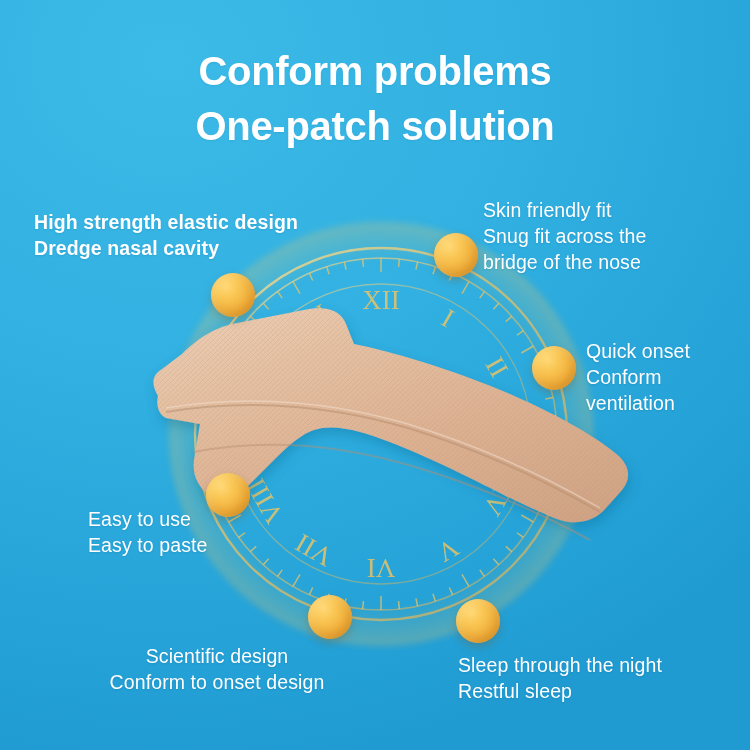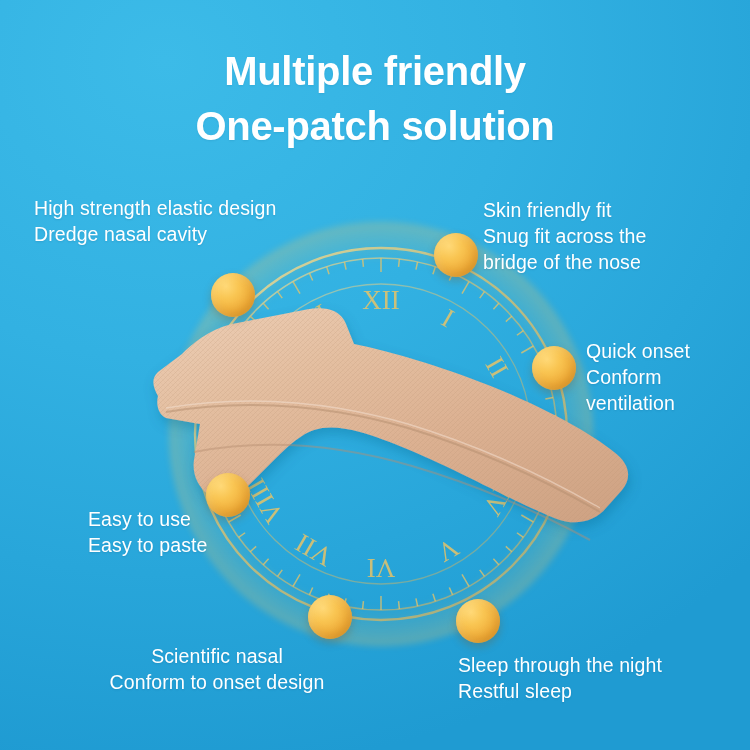--- a/index.html
+++ b/index.html
@@ -274,25 +274,25 @@
   </div>
 
   <div class="dot" style="left:211px; top:273px;"></div>
   <div class="dot" style="left:434px; top:233px;"></div>
   <div class="dot" style="left:532px; top:346px;"></div>
   <div class="dot" style="left:206px; top:473px;"></div>
   <div class="dot" style="left:308px; top:595px;"></div>
   <div class="dot" style="left:456px; top:599px;"></div>
 
   <div class="headline">
-    <span class="l1">Multiple friendly</span>
+    <span class="l1">Conform problems</span>
     <span class="l2">One-patch solution</span>
   </div>
 
-  <div class="label" style="left:34px; top:196px;">
+  <div class="label" style="left:34px; top:210px;font-weight:bold;">
     <span class="ln">High strength elastic design</span>
     <span class="ln">Dredge nasal cavity</span>
   </div>
 
   <div class="label" style="left:483px; top:198px;">
     <span class="ln">Skin friendly fit</span>
     <span class="ln">Snug fit across the</span>
     <span class="ln">bridge of the nose</span>
   </div>
 
@@ -301,21 +301,21 @@
     <span class="ln">Conform</span>
     <span class="ln">ventilation</span>
   </div>
 
   <div class="label" style="left:88px; top:507px;">
     <span class="ln">Easy to use</span>
     <span class="ln">Easy to paste</span>
   </div>
 
   <div class="label center" style="left:88px; top:644px; width:258px;">
-    <span class="ln">Scientific nasal</span>
+    <span class="ln">Scientific design</span>
     <span class="ln">Conform to onset design</span>
   </div>
 
   <div class="label" style="left:458px; top:653px;">
     <span class="ln">Sleep through the night</span>
     <span class="ln">Restful sleep</span>
   </div>
 
 </div>
 

